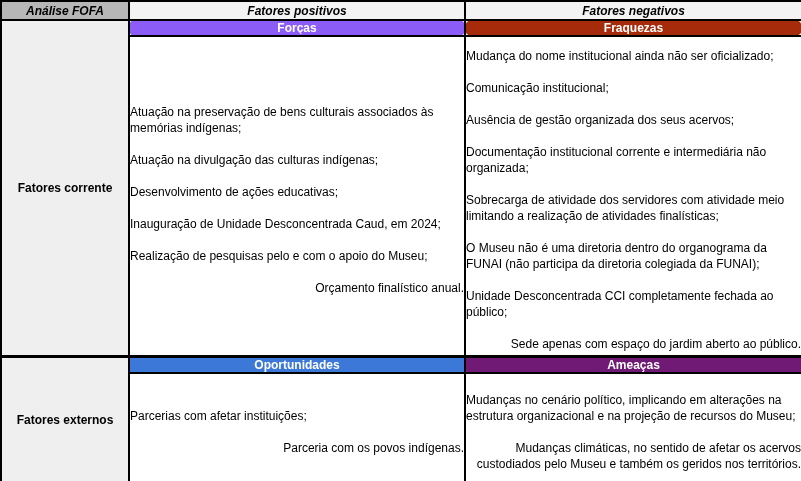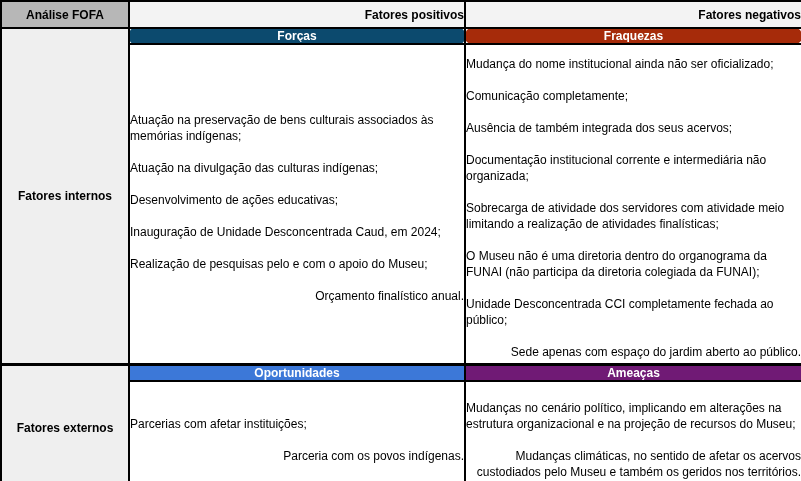--- a/index.html
+++ b/index.html
@@ -15,35 +15,35 @@
   }
   table.fofa td {
     border: 2px solid #000;
     padding: 0;
     overflow: hidden;
   }
   col.c1 { width: 128px; }
   col.c2 { width: 336px; }
   col.c3 { width: 337px; }
 
-  tr.r-head   { height: 27px; }
+  tr.r-head   { height: 19px; font-style: italic; }
   tr.r-band   { height: 15px; }
   tr.r-body-i { height: 320px; }
   tr.r-band2  { height: 16px; }
   tr.r-body-e { height: 111px; }
 
   td.corner {
     background: #B7B7B7;
     font-weight: bold; font-size: 12px;
     text-align: center; vertical-align: middle;
   }
   td.colhead {
     background: #F3F3F3;
     font-weight: bold; font-size: 12px;
-    text-align: right; vertical-align: middle;
+    text-align: center; vertical-align: middle;
   }
   td.rowhead {
     background: #EFEFEF;
     font-weight: bold; font-size: 12px;
     text-align: center; vertical-align: middle;
   }
   td.band {
     color: #fff;
     font-weight: bold; font-size: 12px;
     text-align: center; vertical-align: middle;
@@ -71,38 +71,38 @@
     </colgroup>
 
   <tbody>
       <tr class="r-head">
     <td class="corner">Análise FOFA</td>
     <td class="colhead">Fatores positivos</td>
     <td class="colhead">Fatores negativos</td>
   </tr>
 
   <tr class="r-band">
-    <td class="rowhead" rowspan="2">Fatores internos</td>
-    <td class="band" style="background-color: #0c4a6e; border-radius: 6px;">Forças</td>
+    <td class="rowhead" rowspan="2">Fatores corrente</td>
+    <td class="band" style="background-color: #8b5cf6; border-radius: 6px;">Forças</td>
     <td class="band" style="background-color: rgb(166, 43, 10); border-radius: 7px;">Fraquezas</td>
   </tr>
 
   <tr class="r-body-i">
     <td class="items">
           <p>Atuação na preservação de bens culturais associados às memórias indígenas;</p>
           <p>Atuação na divulgação das culturas indígenas;</p>
           <p>Desenvolvimento de ações educativas;</p>
           <p>Inauguração de Unidade Desconcentrada Caud, em 2024;</p>
           <p>Realização de pesquisas pelo e com o apoio do Museu;</p>
           <p>Orçamento finalístico anual.</p>
         </td>
     <td class="items">
           <p>Mudança do nome institucional ainda não ser oficializado;</p>
-          <p>Comunicação completamente;</p>
-          <p>Ausência de também integrada dos seus acervos;</p>
+          <p>Comunicação institucional;</p>
+          <p>Ausência de gestão organizada dos seus acervos;</p>
           <p>Documentação institucional corrente e intermediária não organizada;</p>
           <p>Sobrecarga de atividade dos servidores com atividade meio limitando a realização de atividades finalísticas;</p>
           <p>O Museu não é uma diretoria dentro do organograma da FUNAI (não participa da diretoria colegiada da FUNAI);</p>
           <p>Unidade Desconcentrada CCI completamente fechada ao público;</p>
           <p>Sede apenas com espaço do jardim aberto ao público.</p>
         </td>
   </tr>
 
   <tr class="r-band2">
     <td class="rowhead rowhead-ext" rowspan="2">Fatores externos</td>

